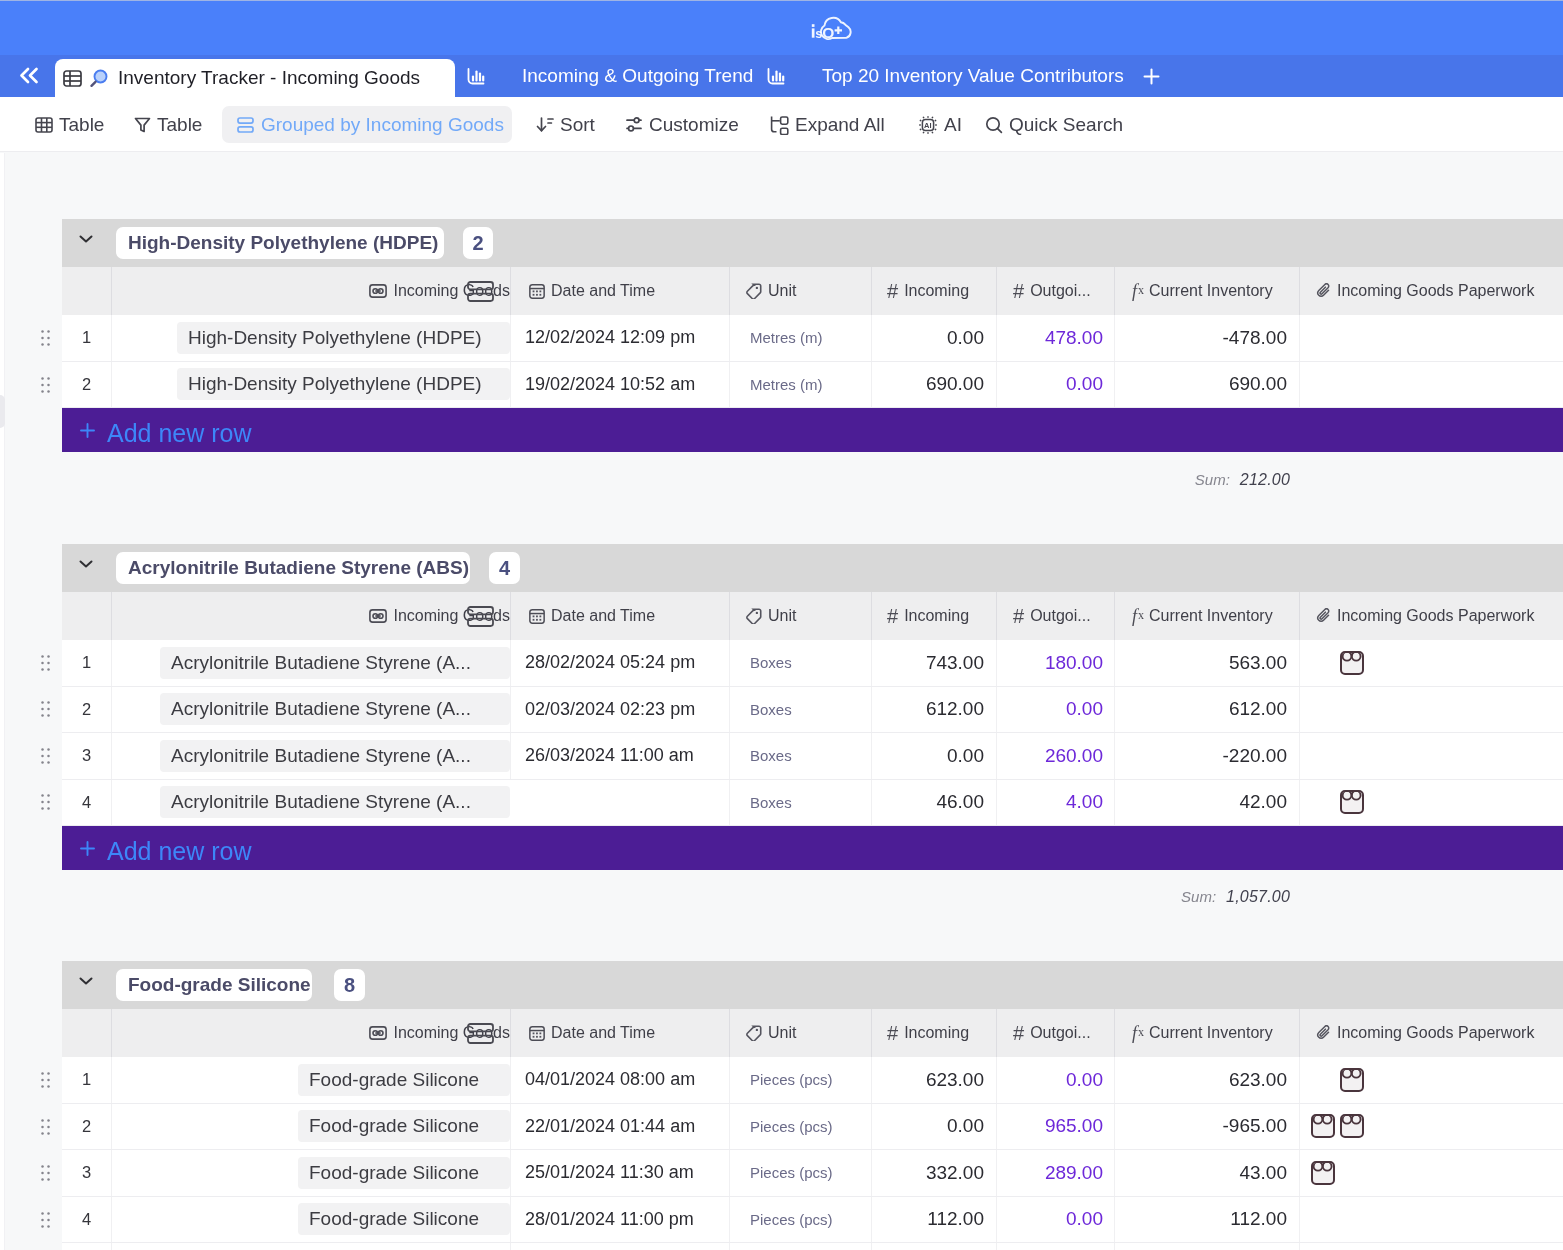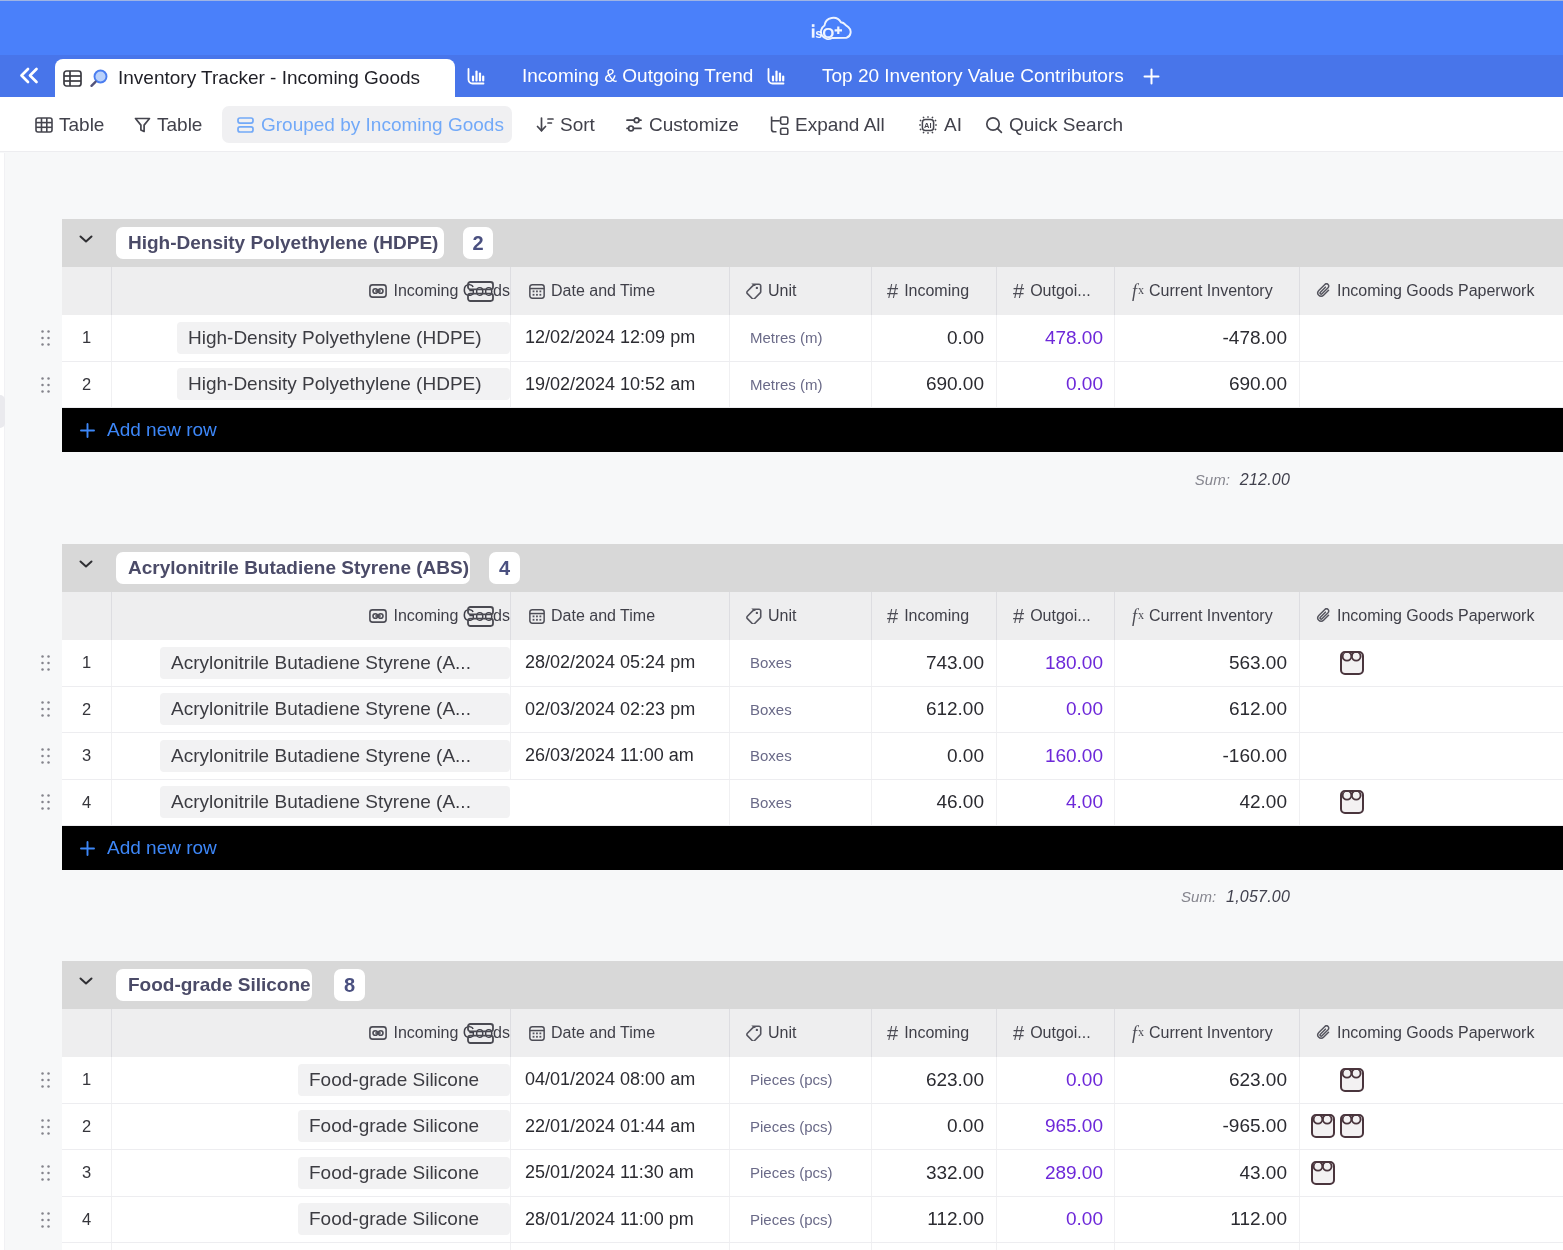--- a/index.html
+++ b/index.html
@@ -24,21 +24,21 @@
   .titem svg { margin-right:6px; }
   .groupchip { position:absolute; left:222px; top:106px; width:290px; height:37px; background:#f0f0f2; border-radius:7px; display:flex; align-items:center; color:#72a9f8; font-size:19px; }
 
   
   .group { position:absolute; left:62px; width:1501px; }
   .ghead { height:48px; background:#d8d8d8; position:relative; }
   .gtitle { position:absolute; left:54px; top:8px; height:32px; background:#fff; border-radius:7px; font-weight:bold; font-size:19px; color:#4b4b68; display:flex; align-items:center; padding-left:12px; }
   .gcount { position:absolute; top:8px; height:32px; background:#fff; border-radius:7px; font-weight:bold; font-size:20px; color:#4a5080; display:flex; align-items:center; justify-content:center; }
   .colhead { height:48px; background:#eeeeef; position:relative; font-size:14.5px; color:#40404a; }
   .row { height:46.5px; background:#fff; position:relative; border-bottom:1px solid #ededf0; }
-  .addnew { height:44px; background:#000000; position:relative; color:#3d87f8; font-size:19px; }
+  .addnew { height:44px; background:#4c1d95; position:relative; color:#3d87f8; font-size:25px; }
   .cell { position:absolute; top:0; height:100%; display:flex; align-items:center; }
   .bl { border-left:1px solid #f0f0f2; }
   .blh { border-left:1px solid #dddde1; }
   .num { left:0; width:49px; justify-content:center; font-size:16.5px; color:#35353b; }
   .c-goods { left:49px; width:399px;justify-content:flex-end; }
   .c-date { left:448px; width:219px; padding-left:14px; font-size:18px; color:#2b2b31; }
   .c-unit { left:667px; width:142px; padding-left:20px; font-size:15px; color:#6a6a88; }
   .c-in   { left:809px; width:125px; justify-content:flex-end; padding-right:12px; font-size:19px; color:#2b2b31; }
   .c-out  { left:934px; width:118px; justify-content:flex-end; padding-right:11px; font-size:19px; color:#6d28d9; }
   .c-cur  { left:1052px; width:185px; justify-content:flex-end; padding-right:12px; font-size:19px; color:#2b2b31; }
@@ -432,22 +432,22 @@
     <div class="cell c-att bl"></div>
   </div>
   <div class="row">
     <div class="cell num">3</div>
     <div class="cell c-goods bl">
         <span class="chip" style="width:350px">Acrylonitrile Butadiene Styrene (A...</span>
       </div>
     <div class="cell c-date bl">26/03/2024 11:00 am</div>
     <div class="cell c-unit bl">Boxes</div>
     <div class="cell c-in bl">0.00</div>
-    <div class="cell c-out bl">160.00</div>
-    <div class="cell c-cur bl">-160.00</div>
+    <div class="cell c-out bl">260.00</div>
+    <div class="cell c-cur bl">-220.00</div>
     <div class="cell c-att bl"></div>
   </div>
   <div class="row">
     <div class="cell num">4</div>
     <div class="cell c-goods bl">
         <span class="chip" style="width:350px">Acrylonitrile Butadiene Styrene (A...</span>
       </div>
     <div class="cell c-unit bl">Boxes</div>
     <div class="cell c-in bl">46.00</div>
     <div class="cell c-out bl">4.00</div>

